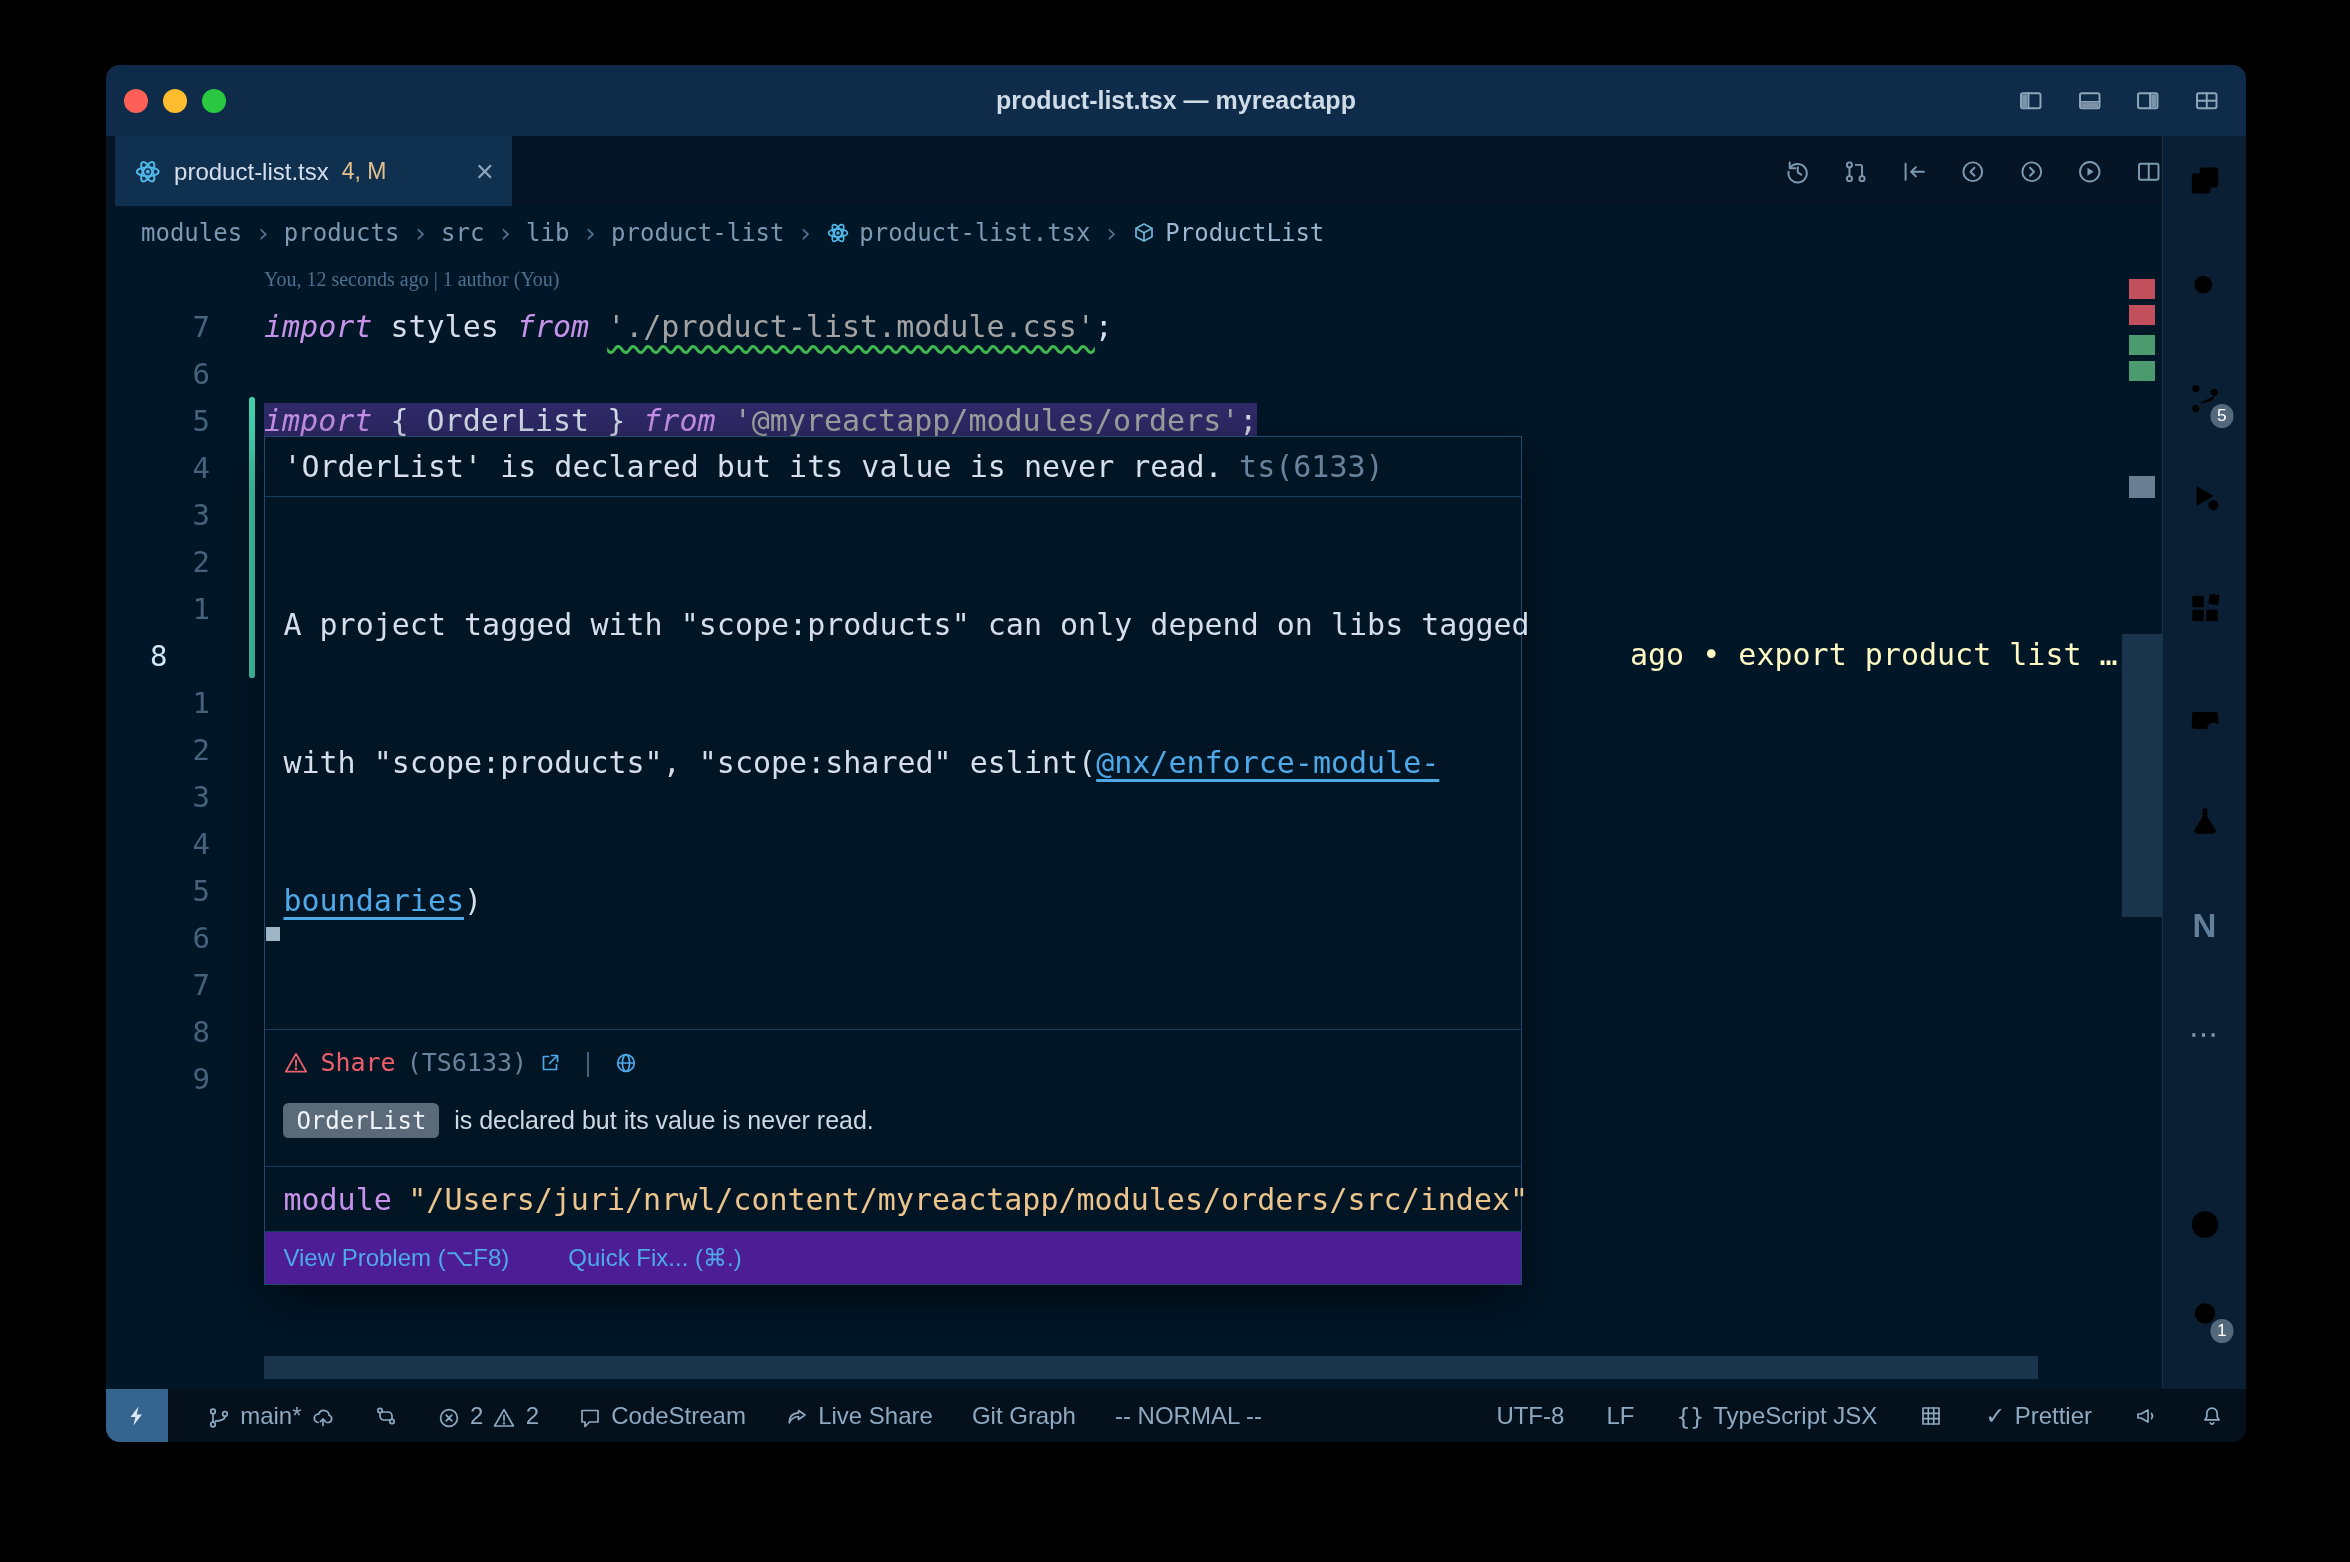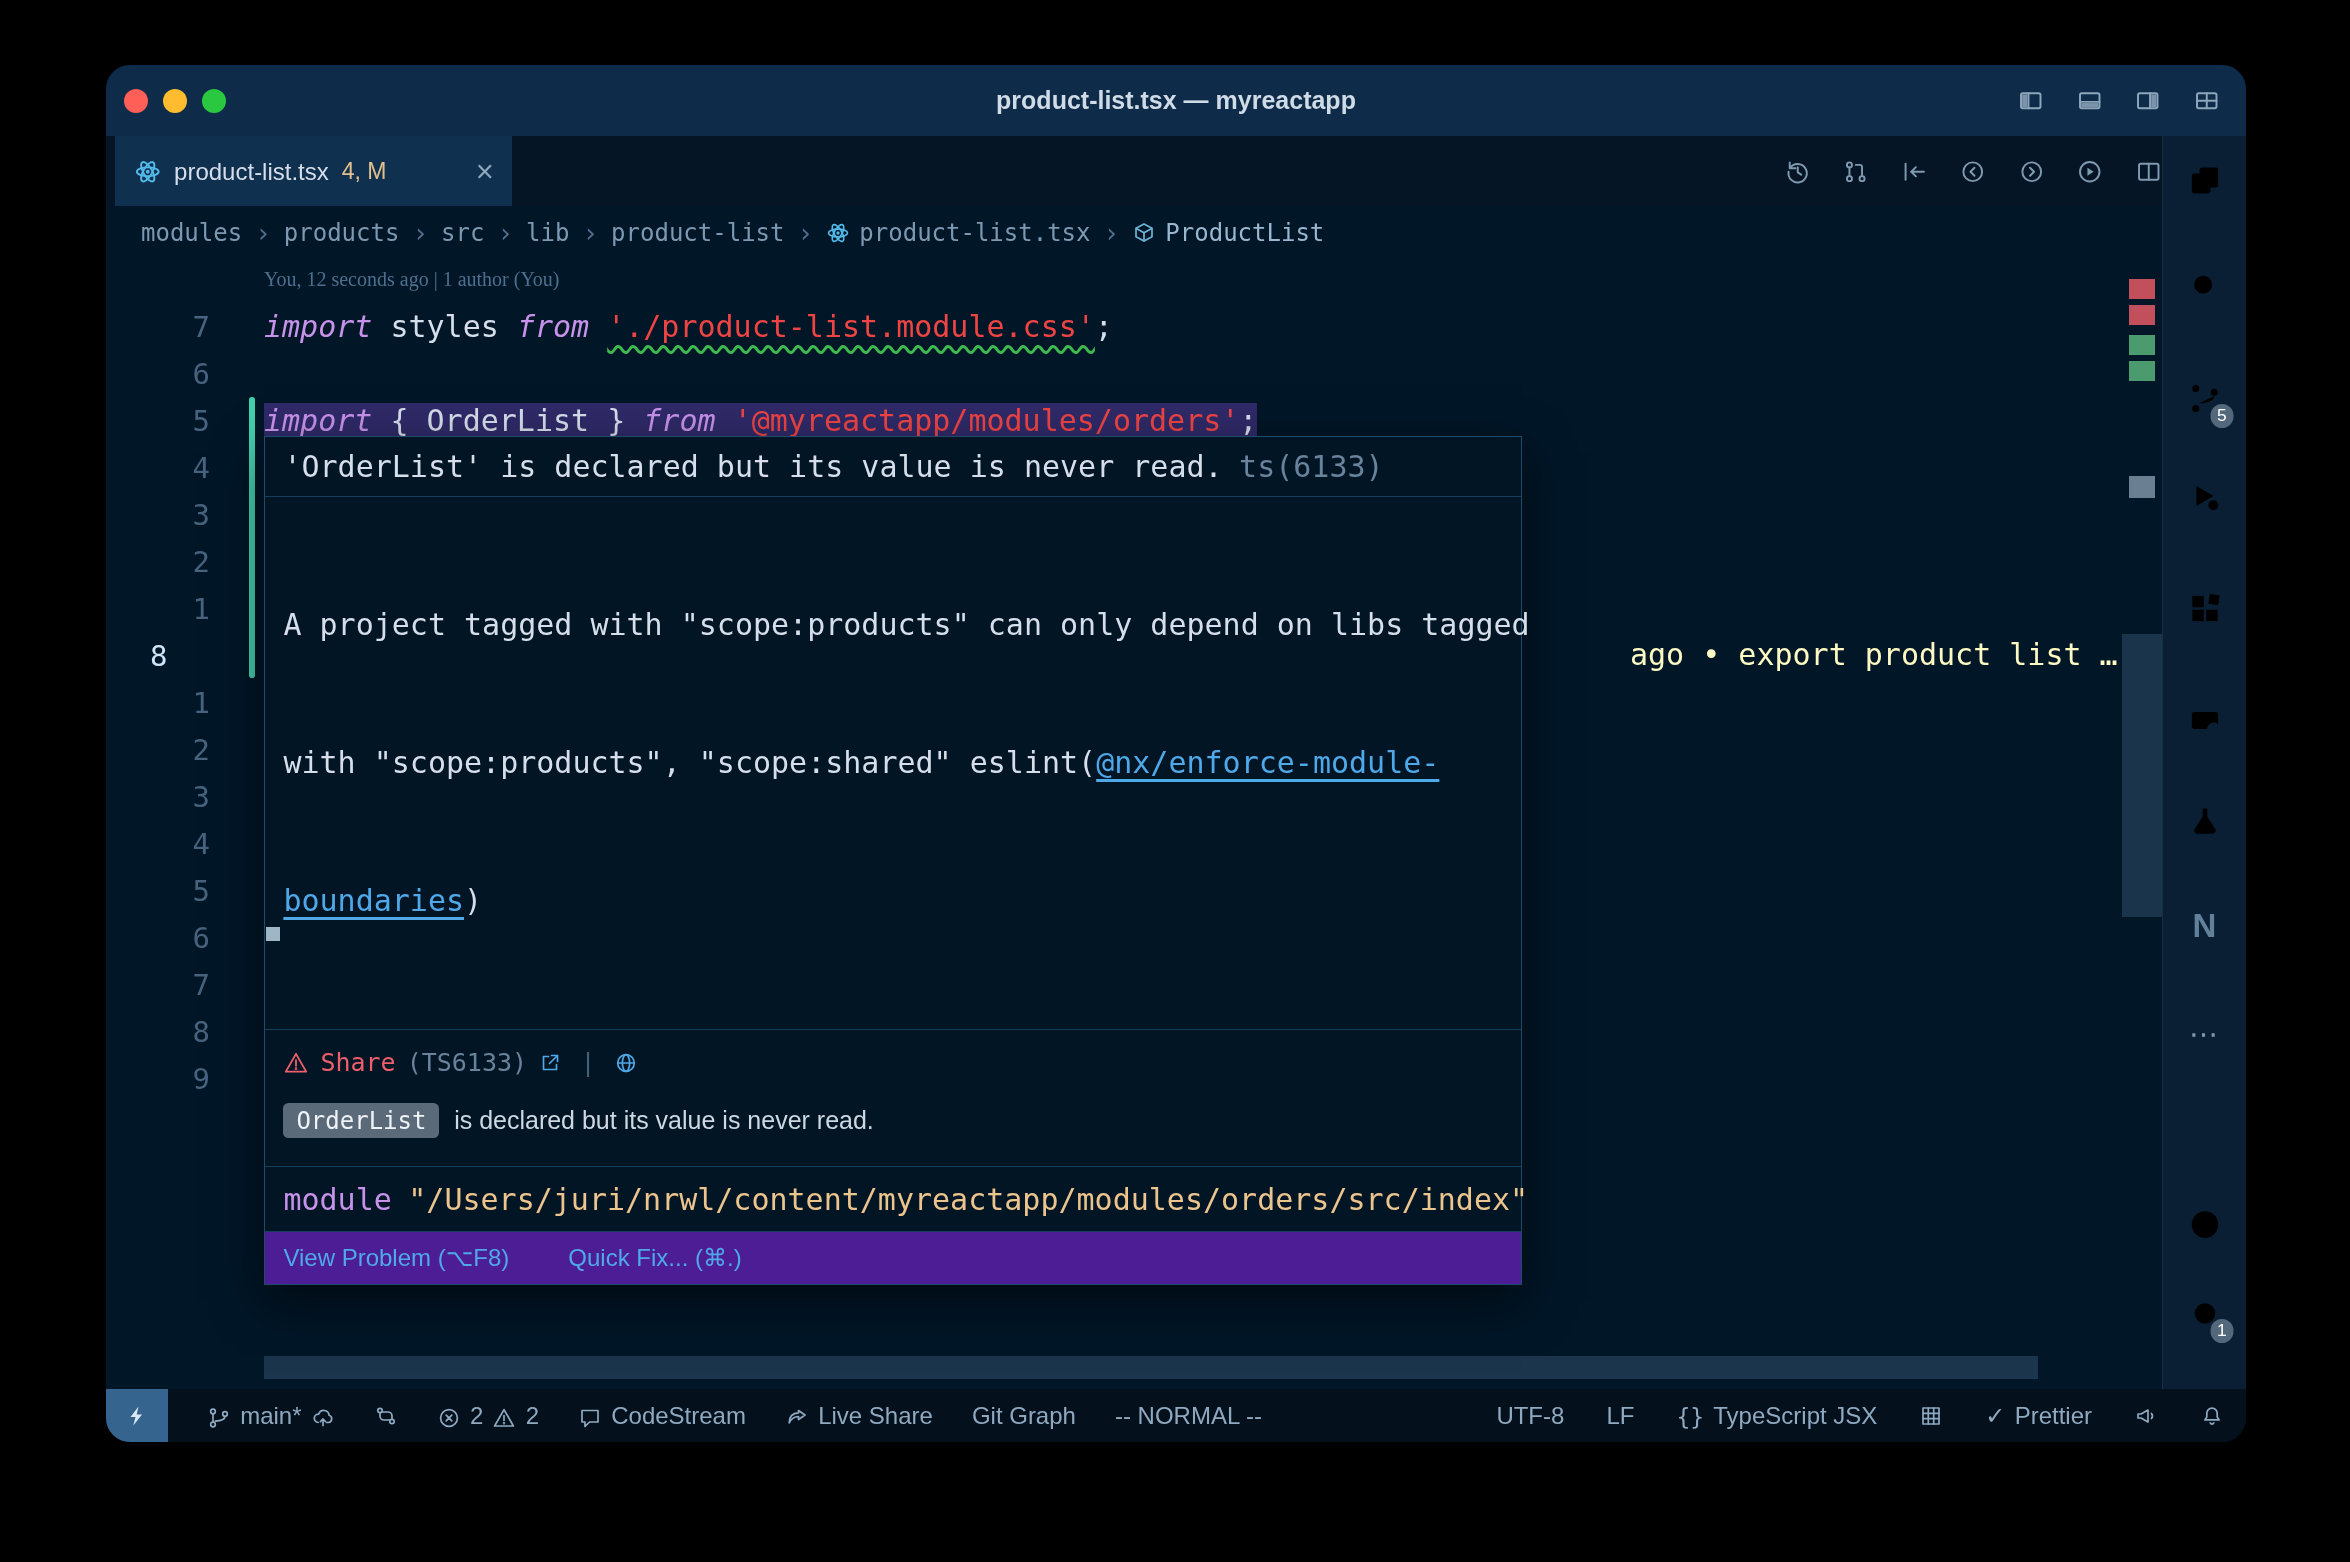--- a/index.html
+++ b/index.html
@@ -7,21 +7,21 @@
   body {
     width:2351px; height:1563px; position:relative; overflow:hidden;
     font-family:"Liberation Sans", sans-serif;
     -webkit-font-smoothing:antialiased;
   }
   .mono { font-family:Liberation Serif, serif; }
 
   
   .window {
     position:absolute; left:106px; top:65px; width:2140px; height:1377px;
-    background:#011627; border-radius:24px; overflow:hidden;
+    background:#011627; border-radius:14px; overflow:hidden;
     box-shadow:0 37px 92px rgba(0,0,0,.65);
   }
 
   
   .titlebar { position:absolute; left:0; top:0; right:0; height:71px; background:#0e2b49; }
   .lights { position:absolute; left:18.4px; top:0; height:71px; display:flex; align-items:center; gap:14.7px; }
   .light { width:24px; height:24px; border-radius:50%; }
   .light.red { background:#ff5f57; } .light.yellow { background:#febc2e; } .light.green { background:#2ac840; }
   .win-title { position:absolute; left:0; right:0; top:0; height:71px; display:flex; align-items:center; justify-content:center; color:#cfdbe6; font-size:25px; font-weight:600; pointer-events:none; }
   .layout-controls { position:absolute; right:26px; top:0; height:71px; display:flex; align-items:center; gap:31px; color:#8ea6bc; }
@@ -45,21 +45,21 @@
 
   
   .editor { position:absolute; left:0; top:195px; right:84px; bottom:53px; background:#011627; overflow:hidden; }
   .rows { position:absolute; left:0; top:-3.7px; right:0; }
   .row { height:47px; display:flex; align-items:center; font-family:"DejaVu Sans Mono", monospace; font-size:30px; white-space:pre; color:#d6deeb; }
   .ln { width:104px; text-align:right; color:#47637d; font-size:29px; flex:none; }
   .ln.cur { text-align:left; padding-left:44px; color:#cfe6fb; }
   .code { margin-left:54px; }
   .blame { margin-left:158px; color:#4e708e; font-size:20px; }
   .kw { color:#c792ea; font-style:italic; }
-  .str { color:#ef4444; }
+  .str { color:#a3a3a3; }
   .sq { text-decoration-line:underline; text-decoration-style:wavy; text-decoration-color:#3fb950;
         text-decoration-thickness:2.8px; text-underline-offset:8.3px; text-decoration-skip-ink:none; }
   .sel { background:rgba(124,77,211,.38); }
   .gutter-bar { position:absolute; left:143px; top:137px; width:5.5px; height:281px; background:#43cfae; border-radius:2.8px; }
   .inline-blame { position:absolute; left:1524px; top:371px; height:47px; line-height:47px; color:#fef9c3;
     font-family:"DejaVu Sans Mono", monospace; font-size:30px; white-space:pre; width:490px; overflow:hidden; }
 
   
   .hover { position:absolute; left:158px; top:176px; width:1258px; background:#021524; border:1.8px solid #1e4a6d;
     box-shadow:0 16.5px 46px rgba(0,0,0,.55); z-index:5; }

